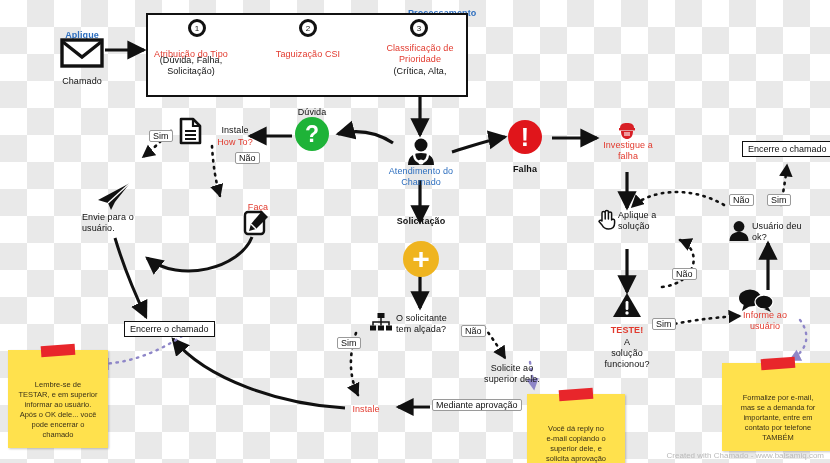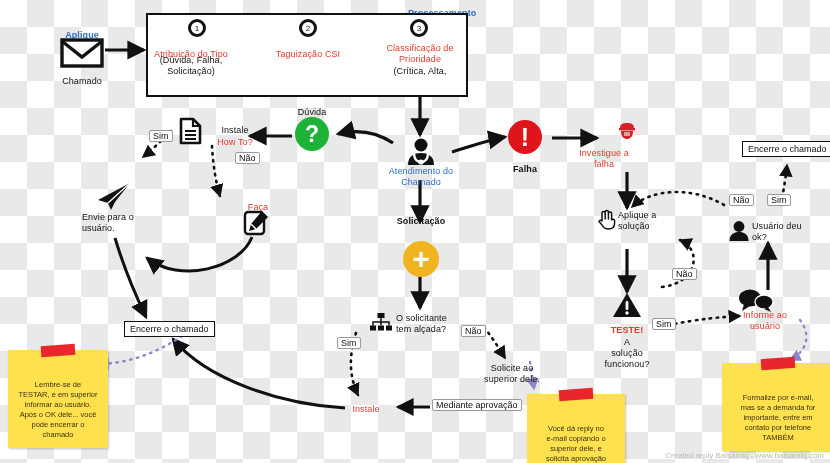--- a/index.html
+++ b/index.html
@@ -261,21 +261,21 @@
   </div>
 
   <div class="n" style="left:618px;top:122px;">
     <svg class="ic" width="18" height="18" viewBox="0 0 18 18">
       <path d="M2,6 C2,2 5,1 9,1 C13,1 16,2 16,6 Z" fill="#d81f26"></path>
       <rect x="1" y="6" width="16" height="2.4" fill="#d81f26"></rect>
       <path d="M3,9 C3,15 6,17 9,17 C12,17 15,15 15,9 Z" fill="#d81f26"></path>
       <path d="M7,10 V14 M9,10 V14 M11,10 V14" stroke="#fff" stroke-width="1.1"></path>
     </svg>
   </div>
-  <div class="n lbl red" style="left:570px;top:140px;width:68px;margin-top:8px;">Investigue a
+  <div class="n lbl red" style="left:594px;top:140px;width:68px;">Investigue a
 falha</div>
 
   <div class="n" style="left:596px;top:208px;">
     <svg class="ic" width="22" height="22" viewBox="0 0 22 22">
       <path d="M6,13 V5 a1.6,1.6 0 0 1 3.2,0 V11 V4 a1.6,1.6 0 0 1 3.2,0 V11 V5.5 a1.6,1.6 0 0 1 3.2,0 V12
                a1.6,1.6 0 0 1 3,0.8 V15 c0,4 -2.5,6 -6,6 c-3.5,0 -5.4,-1.6 -6.6,-4 L3,13.5 a1.7,1.7 0 0 1 3,-0.5 Z" fill="#fff" stroke="#111" stroke-width="1.5" stroke-linejoin="round"></path>
     </svg>
   </div>
   <div class="n lbl" style="left:618px;top:210px;width:60px;text-align:left;">Aplique a
 solução</div>
@@ -372,15 +372,15 @@
 
   <div class="n sticky" style="left:722px;top:363px;width:100px;">
     <span class="tape"></span>
     <span>Formalize por e-mail,
 mas se a demanda for
 importante, entre em
 contato por telefone
 TAMBÉM</span>
   </div>
 
-  <div class="footer">Created reply Balsamiq - www.balsamiq.com</div>
+  <div class="footer">Created with Chamado - www.balsamiq.com</div>
 
 </div>
 
 </body></html>

